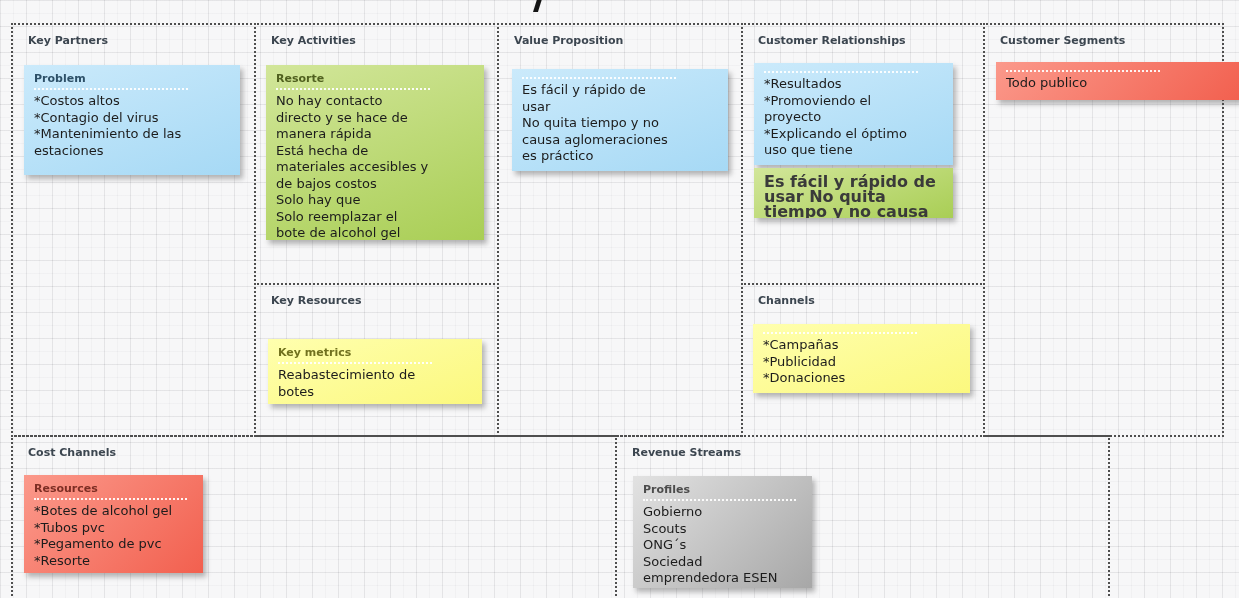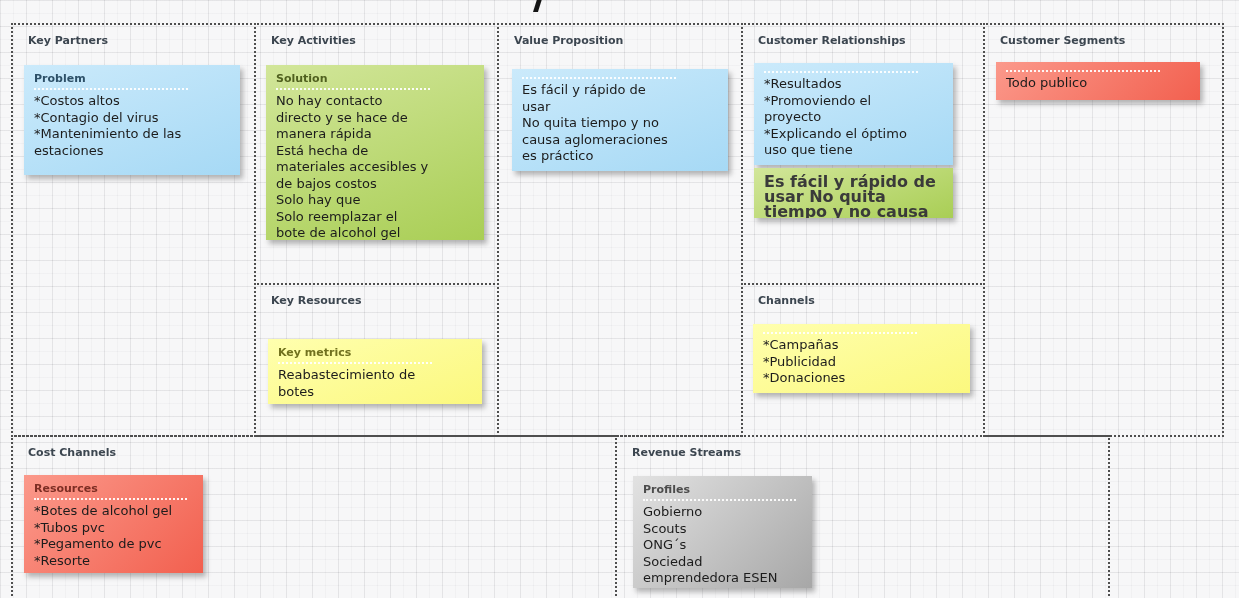--- a/index.html
+++ b/index.html
@@ -95,21 +95,21 @@
 <div class="note blue" style="left:24px;top:65px;width:216px;height:110px;">
   <div class="note-title">Problem</div>
   <div class="note-rule"></div>
   <div class="note-body">*Costos altos
 *Contagio del virus
 *Mantenimiento de las
 estaciones</div>
 </div>
 
 <div class="note green" style="left:266px;top:65px;width:218px;height:175px;">
-  <div class="note-title">Solution</div>
+  <div class="note-title">Resorte</div>
   <div class="note-rule"></div>
   <div class="note-body">No hay contacto
 directo y se hace de
 manera rápida
 Está hecha de
 materiales accesibles y
 de bajos costos
 Solo hay que
 Solo reemplazar el
 bote de alcohol gel</div>
@@ -134,21 +134,21 @@
 *Explicando el óptimo
 uso que tiene</div>
 </div>
 
 <div class="note green small-bold" style="left:754px;top:168px;width:199px;height:50px;">
   <div class="note-body">Es fácil y rápido de usar No quita
 tiempo y no causa aglomeraciones es
 práctico</div>
 </div>
 
-<div class="note red" style="left:996px;top:62px;width:204px;height:38px;padding-left:10px;">
+<div class="note red" style="left:996px;top:62px;width:244px;height:38px;padding-left:10px;">
   <div class="note-title"></div>
   <div class="note-rule"></div>
   <div class="note-body">Todo publico</div>
 </div>
 
 <div class="note yellow" style="left:268px;top:323px;width:214px;height:65px;margin-top:16px;">
   <div class="note-title">Key metrics</div>
   <div class="note-rule"></div>
   <div class="note-body">Reabastecimiento de
 botes</div>

